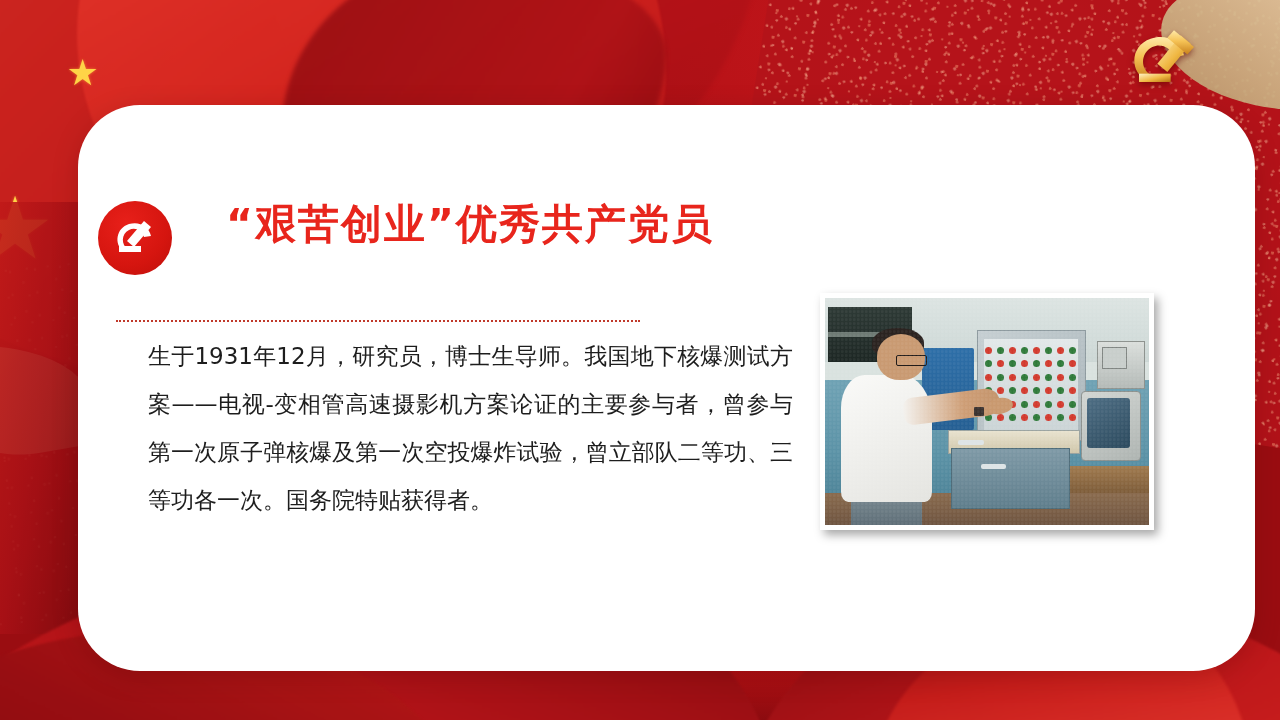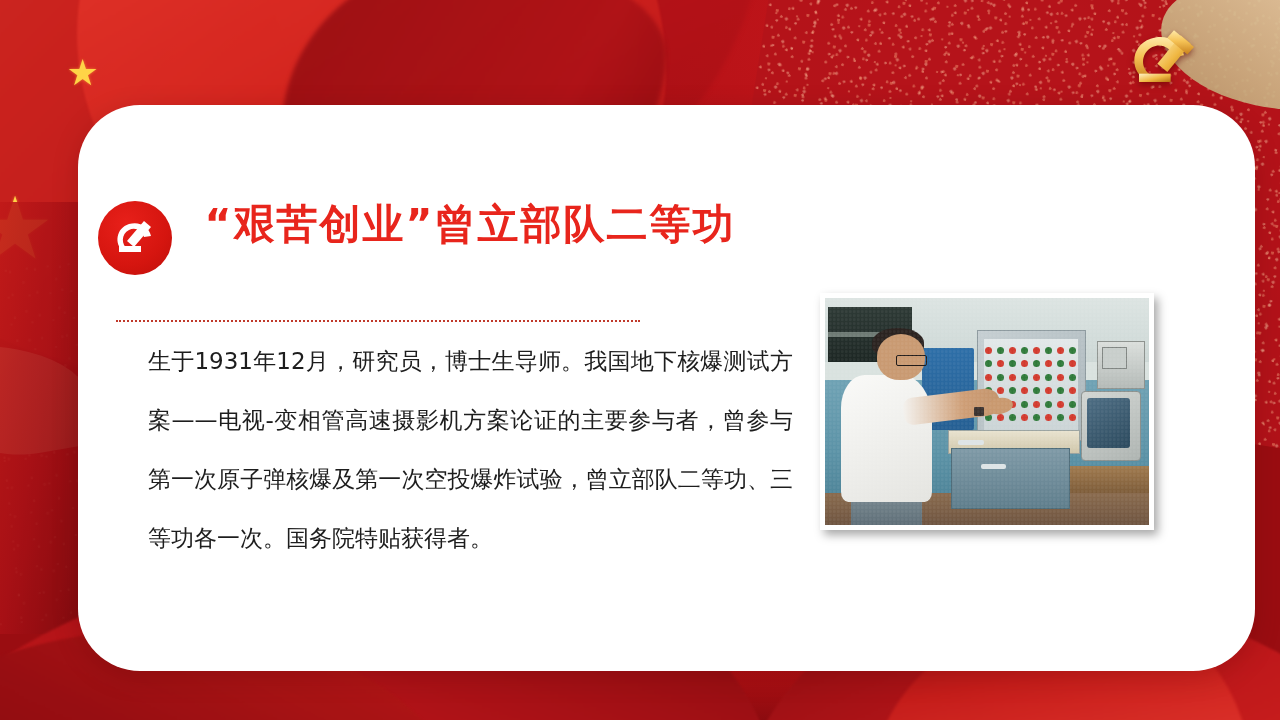--- a/index.html
+++ b/index.html
@@ -305,21 +305,21 @@
   }
 
   
   .body-text {
     position: absolute;
     left: 148px;
     top: 332px;
     width: 645px;
     font-family: "DejaVu Sans", "Liberation Sans", sans-serif;
     font-size: 23px;
-    line-height: 59px;
+    line-height: 48px;
     color: #1D1D1D;
     text-align: justify;
     text-justify: inter-character;
   }
 
   
   .photo-frame {
     position: absolute;
     left: 820px;
     top: 293px;
@@ -429,21 +429,21 @@
 
   <div class="emblem-badge">
     <svg width="50" height="50" viewBox="0 0 50 50" aria-hidden="true">
       <path d="M13,38 C4,31 6,15 19,11 C29,8 39,13 41,23 L34,24 C32,17 25,14 19,17 C11,21 11,32 18,36 Z" fill="#ffffff"></path>
       <path d="M34,8 L41,14 L24,34 L17,28 Z" fill="#ffffff"></path>
       <path d="M9,33 L31,33 L31,39 L9,39 Z" fill="#ffffff"></path>
     </svg>
   </div>
 
   <div class="title-wrap">
-    <div class="title-line1">“艰苦创业”曾立部队二等功</div>
+    <div class="title-line1">“艰苦创业”优秀共产党员</div>
   </div>
 
   <div class="divider"></div>
 
   <div class="body-text">生于1931年12月，研究员，博士生导师。我国地下核爆测试方案——电视-变相管高速摄影机方案论证的主要参与者，曾参与第一次原子弹核爆及第一次空投爆炸试验，曾立部队二等功、三等功各一次。国务院特贴获得者。</div>
 
   <div class="photo-frame">
     <div class="photo">
       <div class="ph-wallTop"></div>
       <div class="ph-window"></div>

